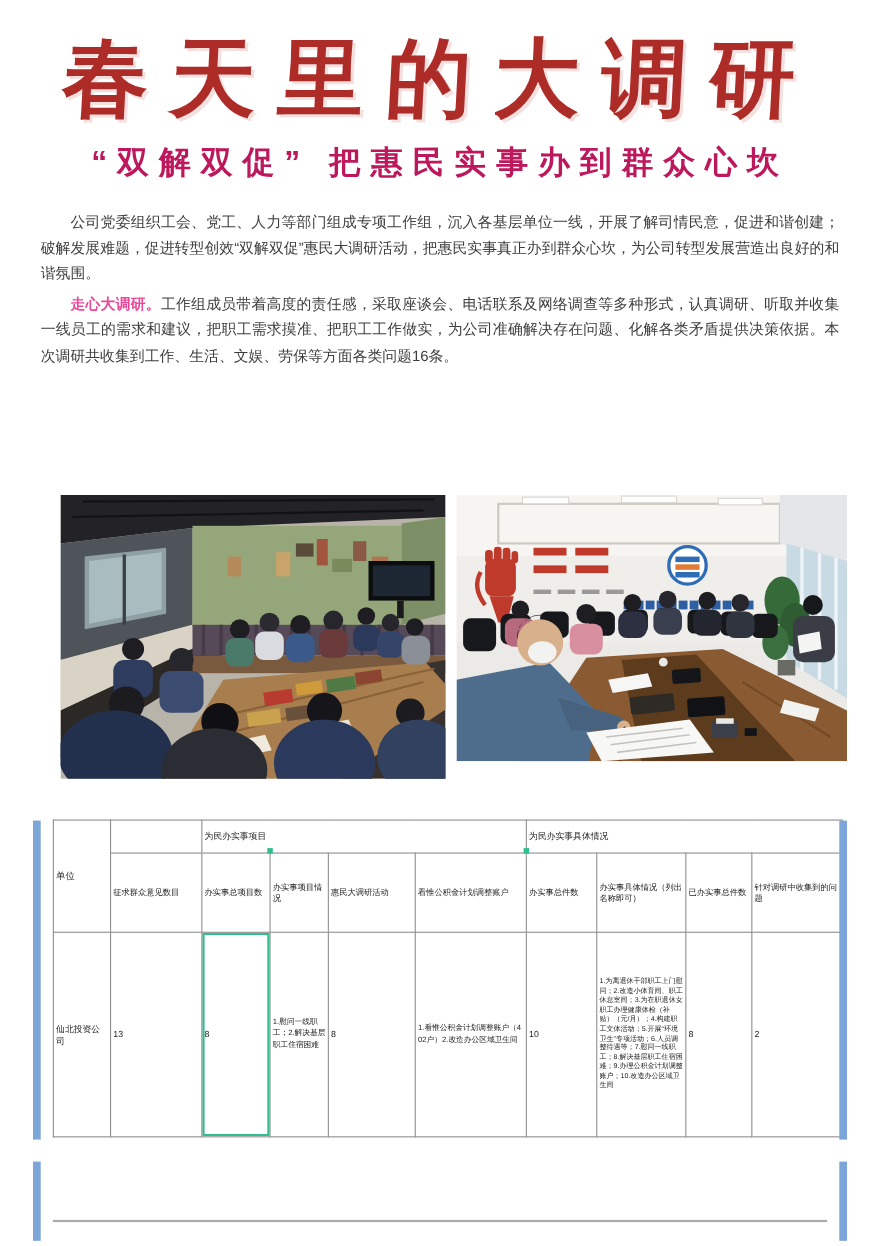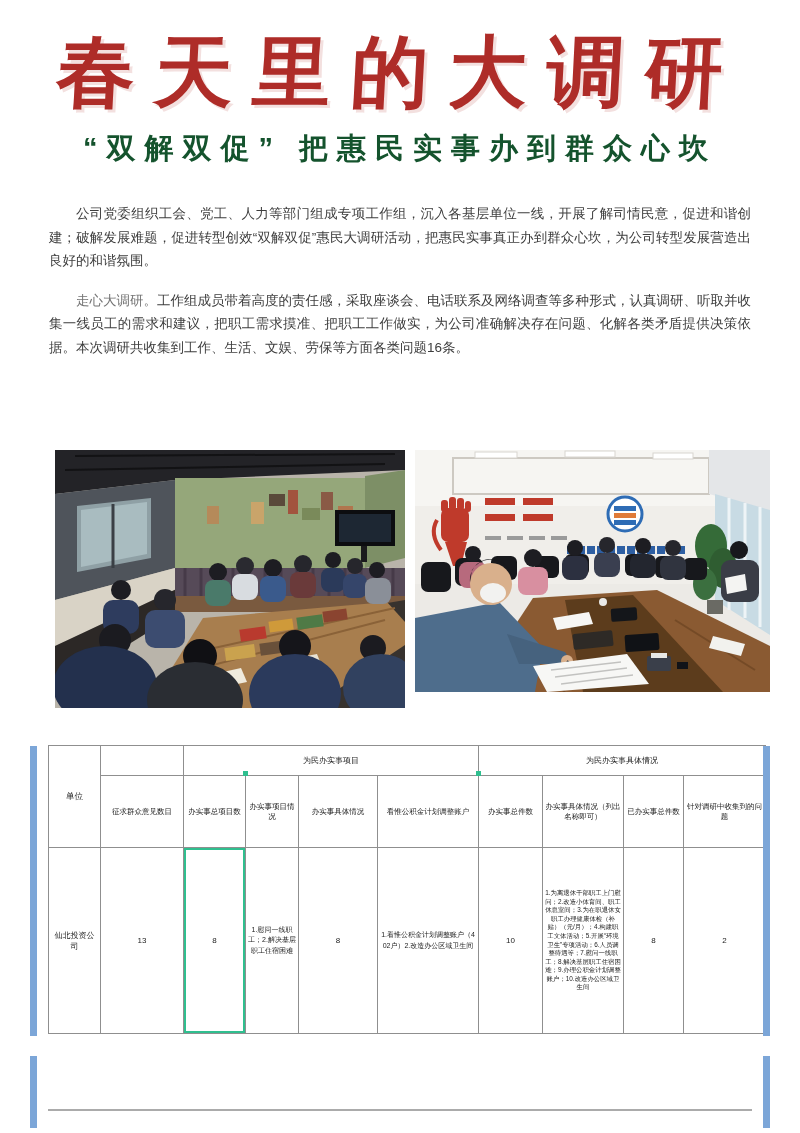--- a/index.html
+++ b/index.html
@@ -6,38 +6,38 @@
   body{width:800px;height:1133px;position:relative;background:#ffffff;
        font-family:"Liberation Sans","DejaVu Sans",sans-serif;overflow:hidden;}
 
   
   .title{position:absolute;top:24px;left:0;width:800px;text-align:center;
          font-family:"DejaVu Serif","Liberation Serif",serif;font-weight:bold;
          font-size:78px;line-height:96px;color:#ae2c28;letter-spacing:20px;
          transform:skewX(-3deg);text-shadow:3px 3px 0 rgba(174,44,40,.15);
          white-space:nowrap;}
   .subtitle{position:absolute;top:128px;left:0;width:800px;text-align:center;
-            font-weight:bold;font-size:29px;line-height:40px;color:#14532d;
+            font-weight:bold;font-size:29px;line-height:40px;color:#be185d;
             letter-spacing:9px;white-space:nowrap;}
 
   
   .article{position:absolute;top:186px;left:33px;width:734px;
            font-size:13.5px;line-height:23.5px;color:#3d3d3d;text-align:justify;}
-  .article p{margin:16px;text-indent:2em;}
-  .article .lead{font-weight:normal;color:#737373;}
+  .article p{margin:4px;text-indent:2em;}
+  .article .lead{font-weight:bold;color:#ec4899;}
 
   
   .photo{position:absolute;display:block;}
   .photo-left{top:450px;left:55px;}
   .photo-right{top:450px;left:415px;}
 
   
   .table-wrap{position:absolute;top:745px;left:48px;width:717px;}
   table.benefits{border-collapse:collapse;table-layout:fixed;width:717px;color:#222;}
-  table.benefits td{border:1px solid #8f8f8f;text-align:center;vertical-align:middle;
+  table.benefits td{border:1px solid #8f8f8f;text-align:left;vertical-align:middle;
                     padding:1px 2px;overflow:hidden;word-break:break-all;}
   .group-row td{height:27px;font-size:8px;}
   .head-row td{height:69px;font-size:7.5px;line-height:10px;}
   .data-row td{height:183px;font-size:8px;line-height:11px;}
   td.unit-th{border-top:none;border-left:none;font-size:8.5px;}
   td.unit-cell{border-left:none;}
   .head-row td{border-bottom:2px solid #4b4b4b;}
   td.unit-th{border-bottom:2px solid #4b4b4b;}
   .data-row td{border-bottom:2px solid #4b4b4b;}
   td.small-text{font-size:7px;line-height:10.5px;}
@@ -319,21 +319,21 @@
         <tr class="group-row">
       <td class="unit-th" rowspan="2">单位</td>
       <td></td>
       <td colspan="4">为民办实事项目</td>
       <td colspan="4">为民办实事具体情况</td>
     </tr>
     <tr class="head-row">
       <td>征求群众意见数目</td>
       <td>办实事总项目数</td>
       <td>办实事项目情况</td>
-      <td>办实事具体情况</td>
+      <td>惠民大调研活动</td>
       <td>看惟公积金计划调整账户</td>
       <td>办实事总件数</td>
       <td>办实事具体情况（列出名称即可）</td>
       <td>已办实事总件数</td>
       <td>针对调研中收集到的问题</td>
     </tr>
     <tr class="data-row">
       <td class="unit-cell">仙北投资公司</td>
       <td>13</td>
       <td class="sel">8</td>

